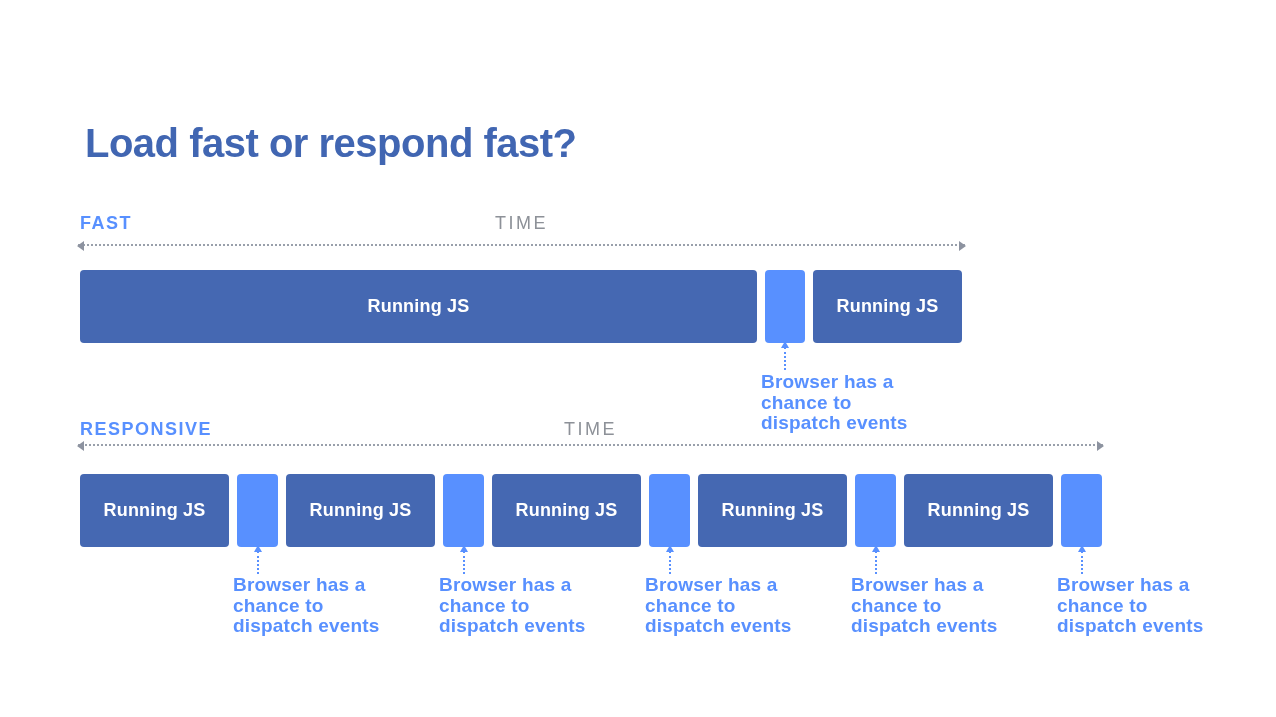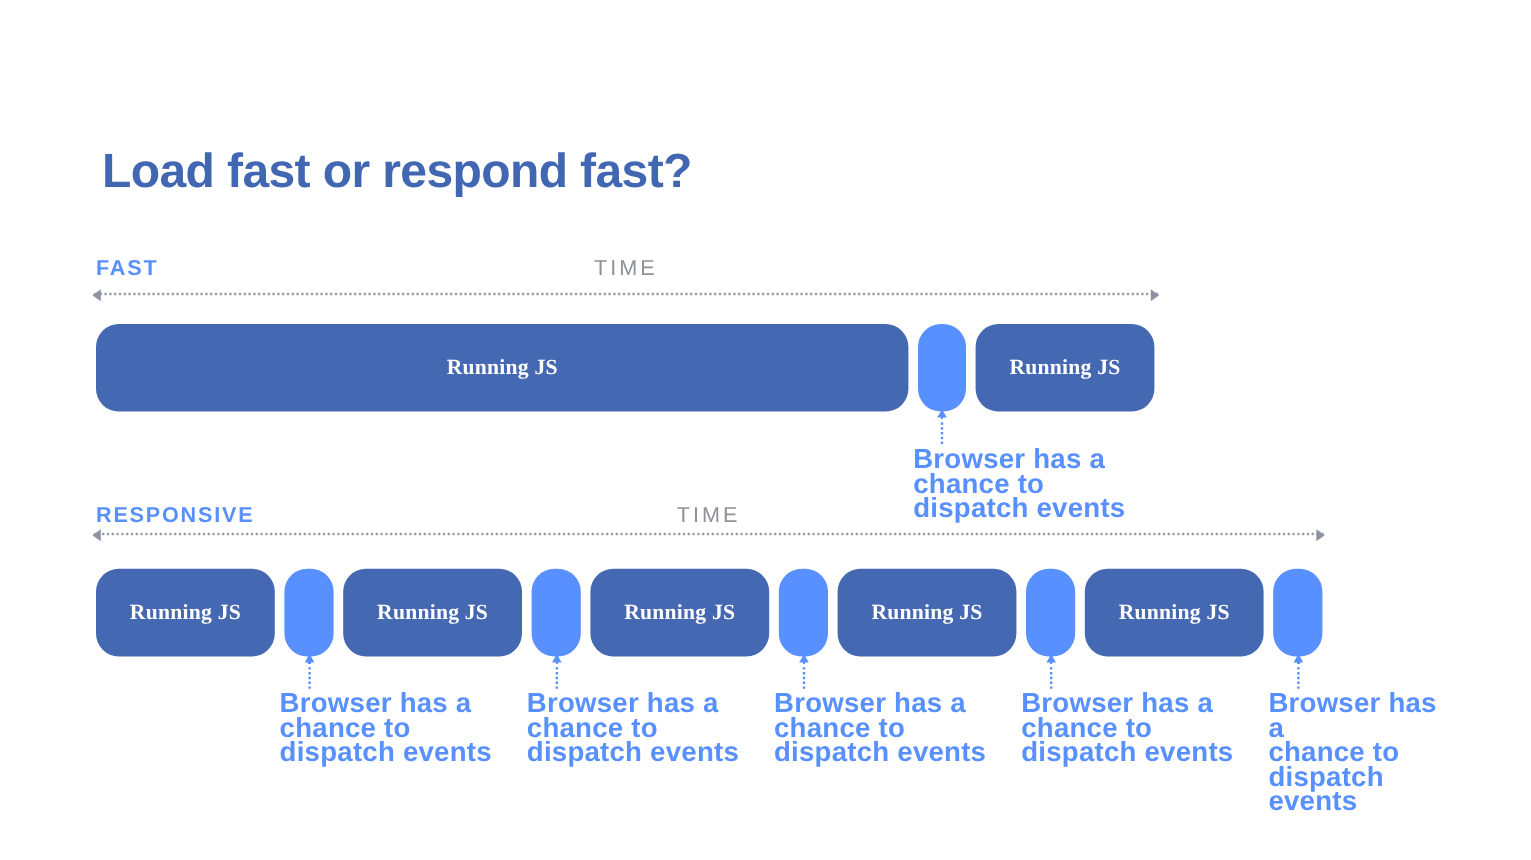--- a/index.html
+++ b/index.html
@@ -69,22 +69,21 @@
   }
   .ah-right {
     right: -1px;
     border-top: 5px solid transparent;
     border-bottom: 5px solid transparent;
     border-left: 7px solid var(--axis-head, #8d93a0);
   }
   .seg {
     position: absolute;
     height: 73px;
-    border-radius: 19px;
-    font-family: Liberation Serif, serif;
+    border-radius: 4px;
   }
   .seg-js {
     background: var(--bar-dark, #4568b2);
     display: flex;
     align-items: center;
     justify-content: center;
   }
   .seg-js .lbl {
     color: var(--bar-text, #ffffff);
     font-weight: 700;
@@ -104,21 +103,21 @@
     left: -5px;
     top: -6px;
     width: 0;
     height: 0;
     border-left: 4px solid transparent;
     border-right: 4px solid transparent;
     border-bottom: 7px solid var(--accent, #5890ff);
   }
   .ann {
     position: absolute;
-    font-size: 23px;
+    font-size: 19px;
     font-weight: 700;
     line-height: 20.5px;
     letter-spacing: 0.2px;
     color: var(--accent, #5890ff);
   }
 </style>
 </head>
 <body>
 
 <div class="slide">

